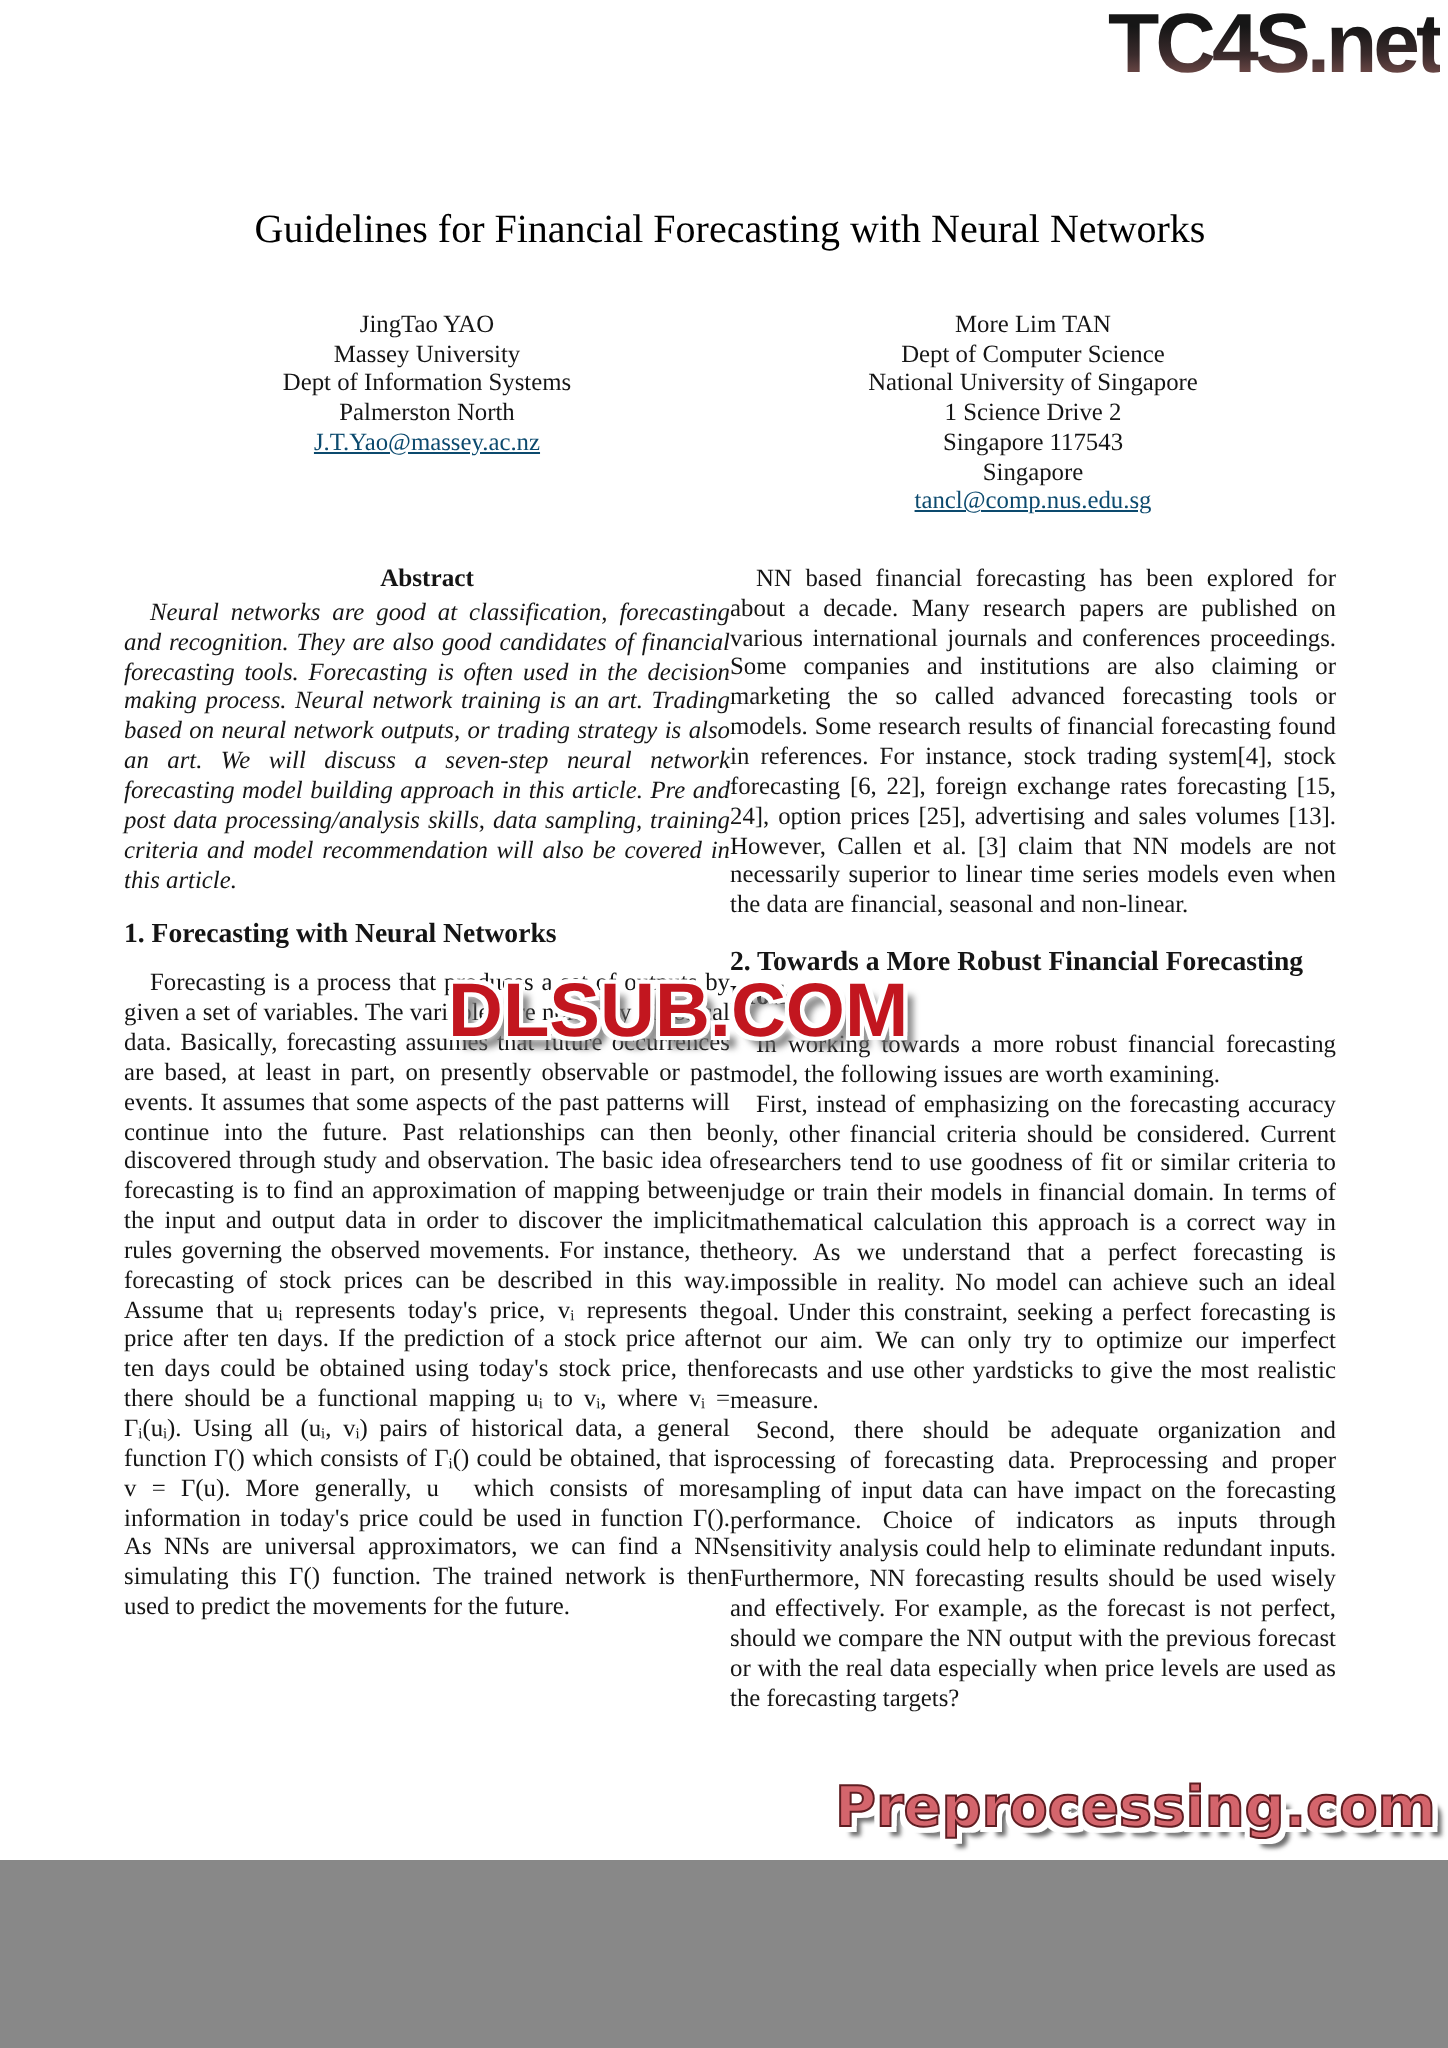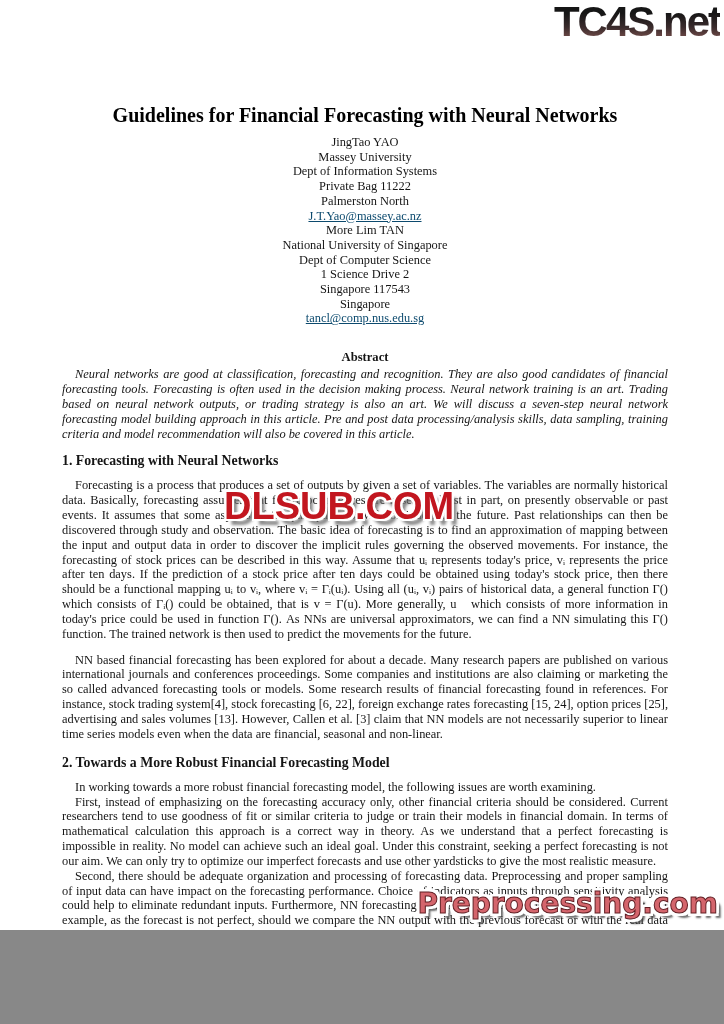--- a/index.html
+++ b/index.html
@@ -42,39 +42,36 @@
     text-shadow:
       -3px -3px 0 #fff, 3px -3px 0 #fff, -3px 3px 0 #fff, 3px 3px 0 #fff,
       0 -3px 0 #fff, 0 3px 0 #fff, -3px 0 0 #fff, 3px 0 0 #fff,
       5px 5px 2px rgba(60,60,60,0.75);
     z-index:5;
   }
   
   .title{
     margin:104px 56px 0 62px;
     text-align:center;
-    font-size:20px;font-weight:bold;color:#000;
+    font-size:20px;font-weight:normal;color:#000;
   }
   .authors{
     display:flex;
-    margin:8px 56px 0 62px;
-    flex-direction:column;
+    margin:28px 56px 0 62px;
   }
   .author{
     flex:1;text-align:center;
     font-size:12.4px;line-height:14.7px;
   }
   .email{
     color:#0c4a6e;text-decoration:underline;cursor:pointer;
   }
   .columns{
     display:flex;
     margin:24px 56px 0 62px;
-    gap:11px;
-    flex-direction:column;
   }
   .col{flex:1;}
   .col p{
     margin:0;
     font-size:12.4px;line-height:14.85px;
     text-align:justify;text-indent:13px;
   }
   .abstract-heading{
     text-align:center;font-weight:bold;font-size:12.6px;margin:0 0 2px 0;
   }
@@ -92,28 +89,27 @@
 
   <div class="wm-top">TC4S.net</div>
 
   <h1 class="title">Guidelines for Financial Forecasting with Neural Networks</h1>
 
   <div class="authors">
     <div class="author">
       <div>JingTao YAO</div>
       <div>Massey University</div>
       <div>Dept of Information Systems</div>
-      <div>Private Bag 11222</div>
       <div>Palmerston North</div>
       <div><span class="email">J.T.Yao@massey.ac.nz</span></div>
     </div>
     <div class="author">
       <div>More Lim TAN</div>
+      <div>Dept of Computer Science</div>
       <div>National University of Singapore</div>
-      <div>Dept of Computer Science</div>
       <div>1 Science Drive 2</div>
       <div>Singapore 117543</div>
       <div>Singapore</div>
       <div><span class="email">tancl@comp.nus.edu.sg</span></div>
     </div>
   </div>
 
   <div class="columns">
     <div class="col left">
       <div class="abstract-heading">Abstract</div>

